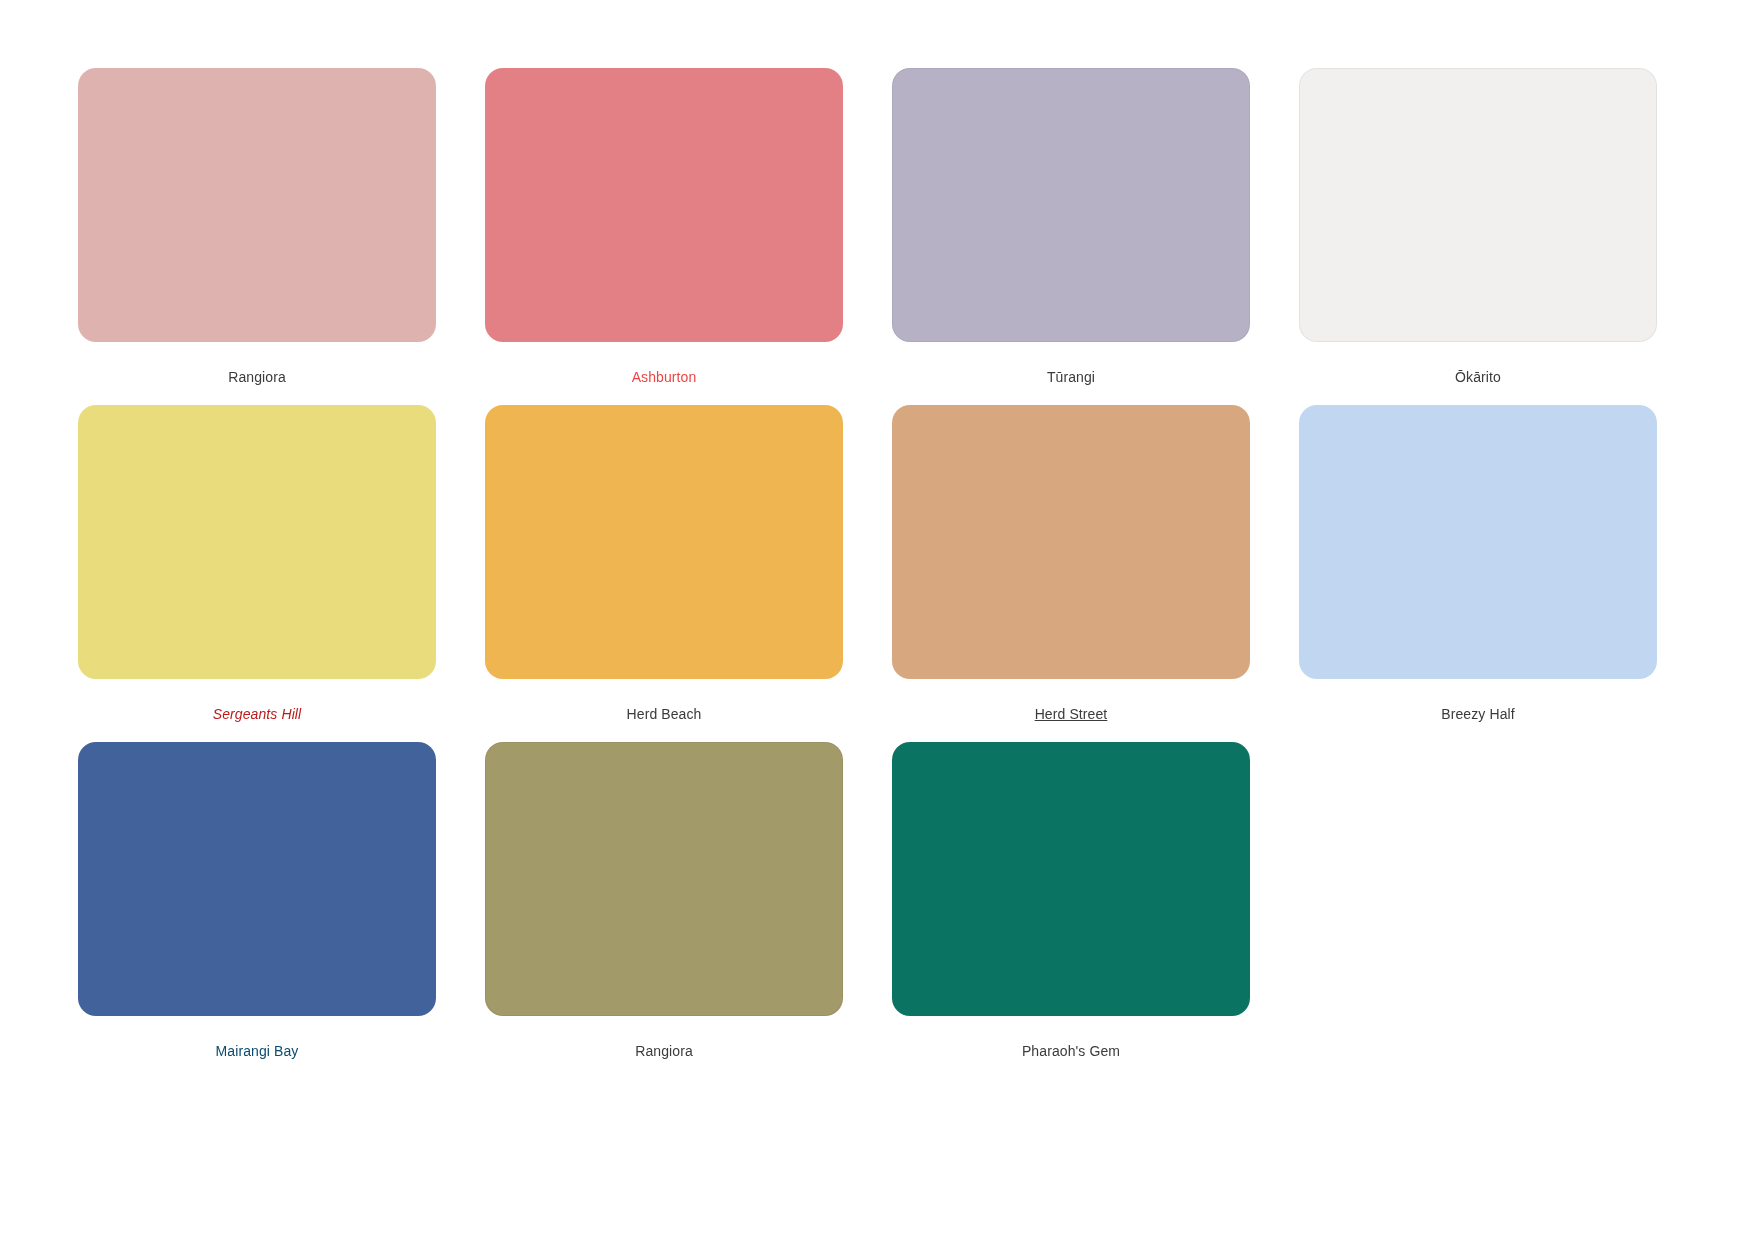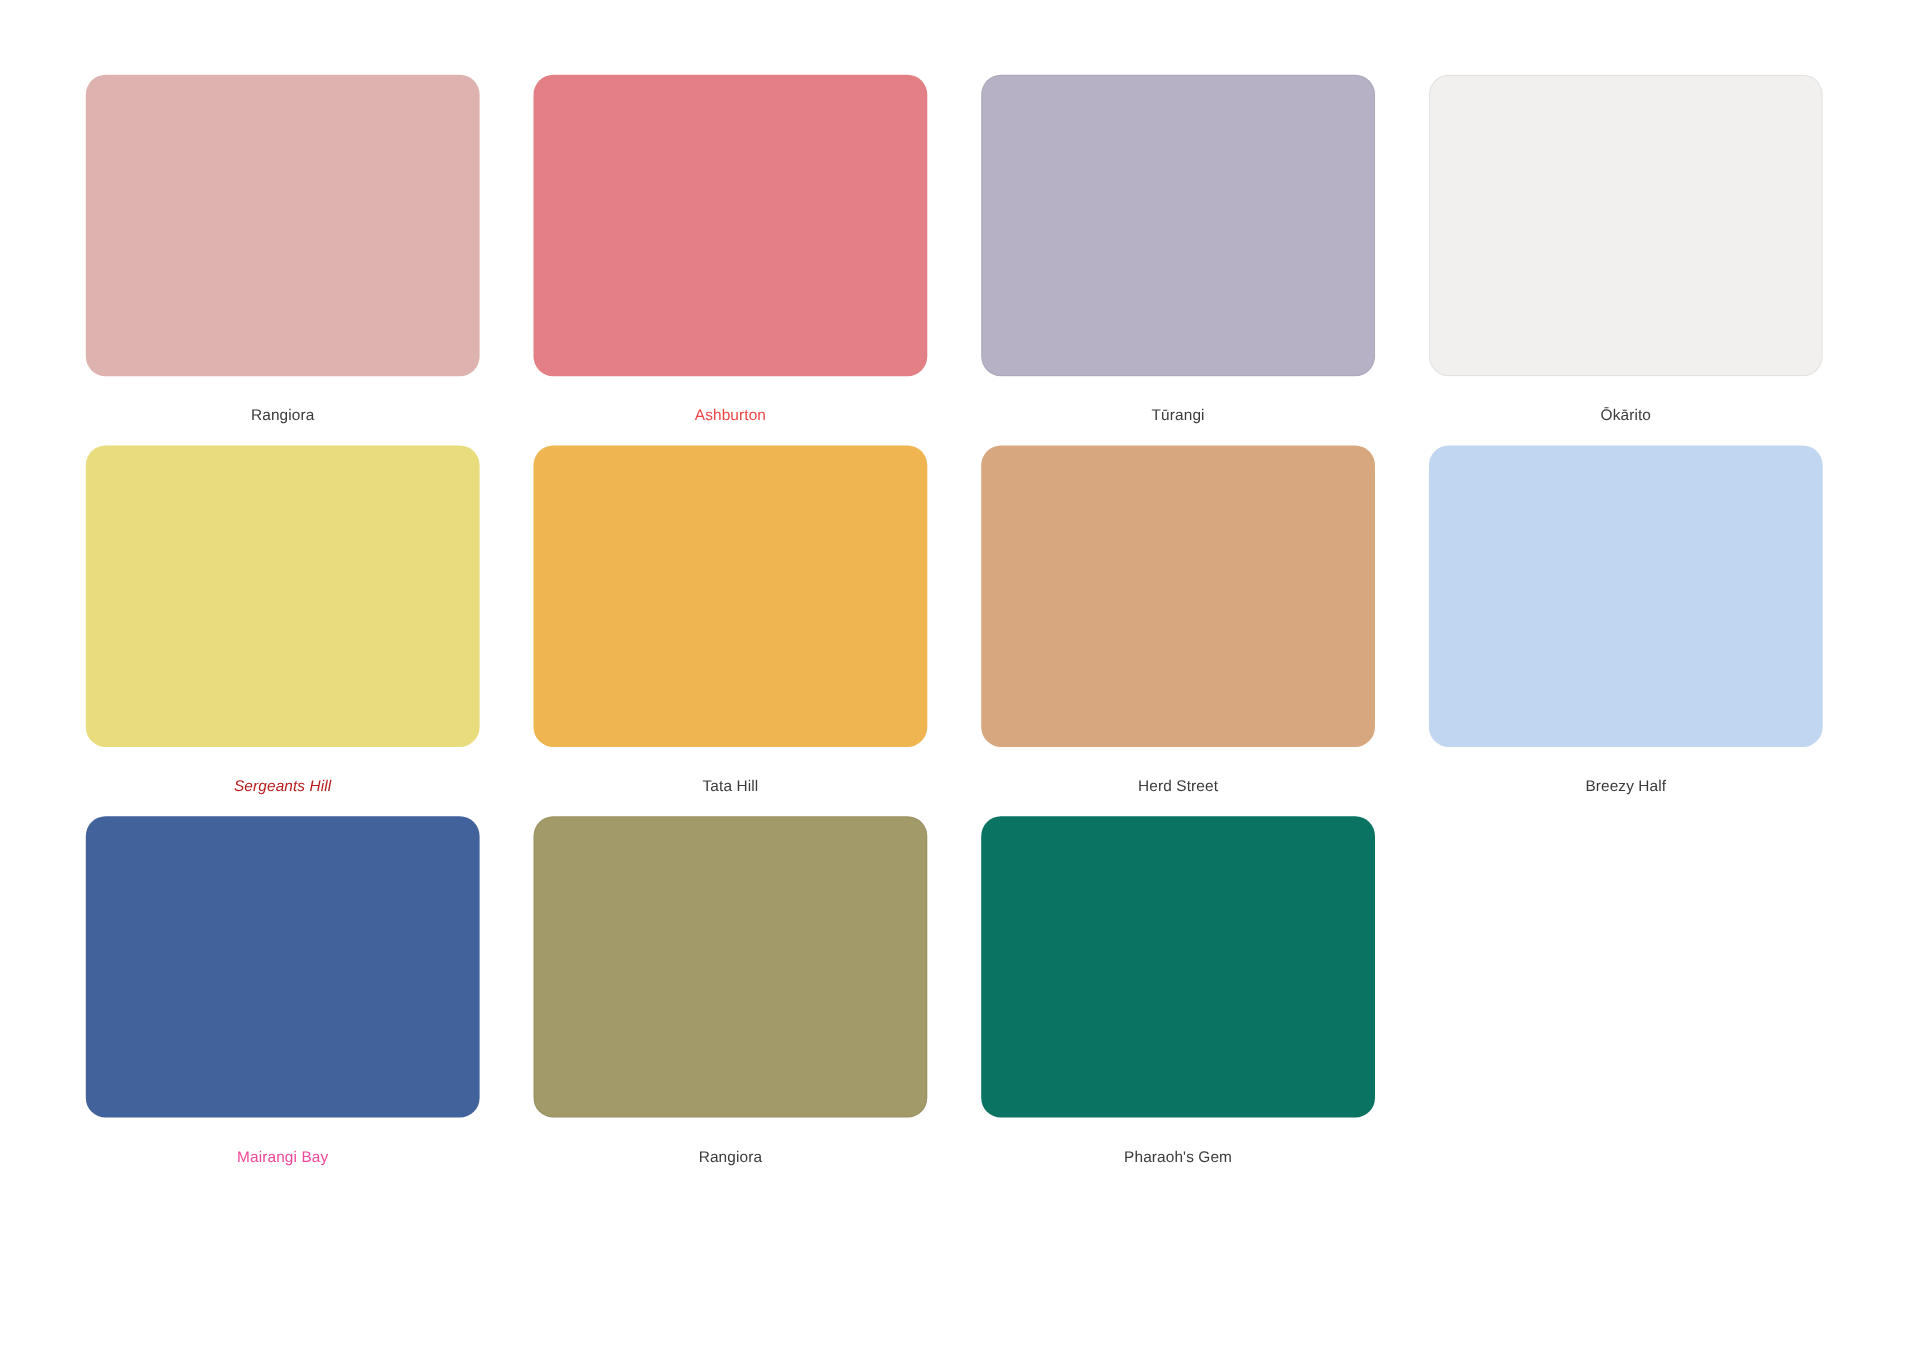--- a/index.html
+++ b/index.html
@@ -82,33 +82,33 @@
       <div class="swatch-cell">
         <div class="swatch-chip has-edge" style="background-color: rgb(241, 240, 238);"></div>
         <div class="swatch-label" style="color: rgb(59, 59, 59);">Ōkārito</div>
       </div>
       <div class="swatch-cell">
         <div class="swatch-chip" style="background-color: rgb(233, 220, 124);"></div>
         <div class="swatch-label" style="color: #b91c1c; font-style: italic;">Sergeants Hill</div>
       </div>
       <div class="swatch-cell">
         <div class="swatch-chip" style="background-color: rgb(238, 181, 81);"></div>
-        <div class="swatch-label" style="color: rgb(59, 59, 59);">Tata Hill</div>
+        <div class="swatch-label" style="color: rgb(59, 59, 59);">Herd Beach</div>
       </div>
       <div class="swatch-cell">
         <div class="swatch-chip" style="background-color: rgb(215, 168, 128);"></div>
-        <div class="swatch-label" style="color: rgb(59, 59, 59);">Herd Street</div>
+        <div class="swatch-label" style="color: rgb(59, 59, 59); text-decoration: underline;">Herd Street</div>
       </div>
       <div class="swatch-cell">
         <div class="swatch-chip" style="background-color: rgb(193, 214, 241);"></div>
         <div class="swatch-label" style="color: rgb(59, 59, 59);">Breezy Half</div>
       </div>
       <div class="swatch-cell">
         <div class="swatch-chip" style="background-color: rgb(66, 98, 155);"></div>
-        <div class="swatch-label" style="color: #ec4899;">Mairangi Bay</div>
+        <div class="swatch-label" style="color: #0c4a6e;">Mairangi Bay</div>
       </div>
       <div class="swatch-cell">
         <div class="swatch-chip has-edge" style="background-color: rgb(162, 154, 104);"></div>
         <div class="swatch-label" style="color: rgb(59, 59, 59);">Rangiora</div>
       </div>
       <div class="swatch-cell">
         <div class="swatch-chip" style="background-color: rgb(11, 115, 98);"></div>
         <div class="swatch-label" style="color: rgb(59, 59, 59);">Pharaoh's Gem</div>
       </div>
     </div>

